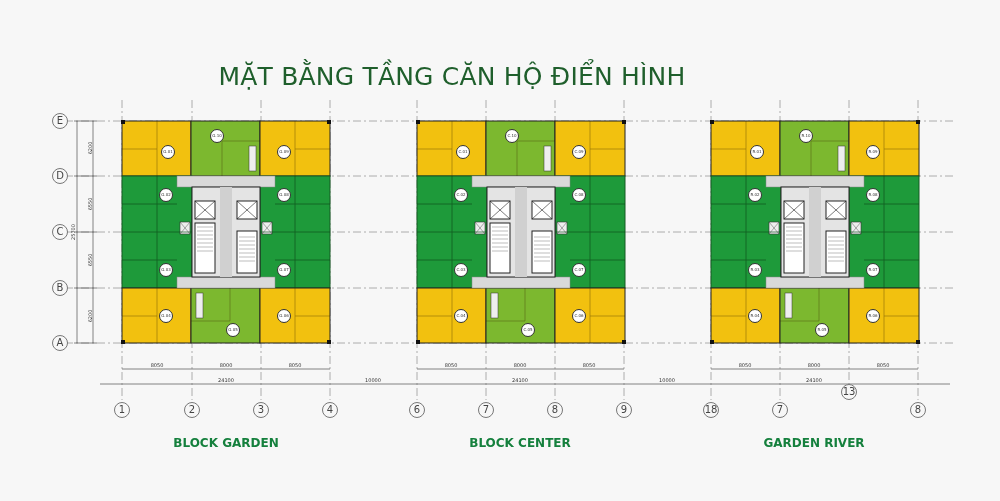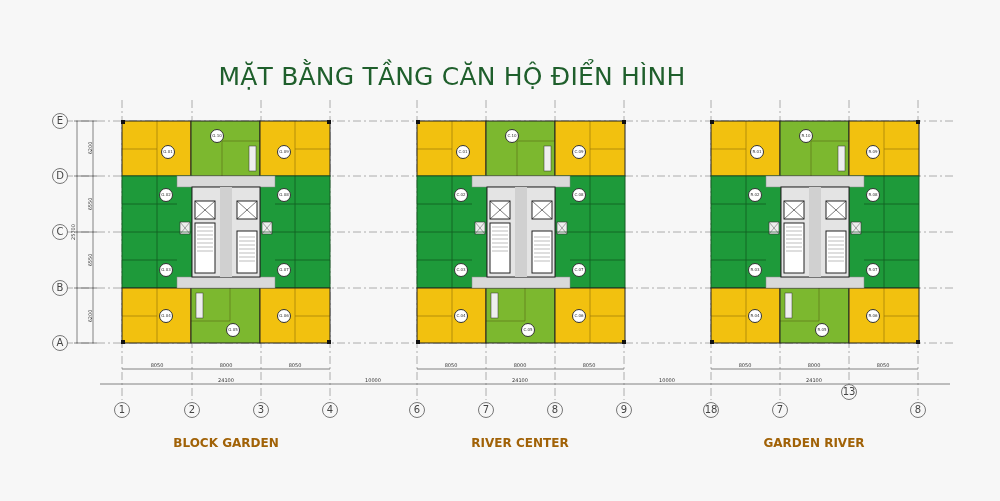--- a/index.html
+++ b/index.html
@@ -2,21 +2,21 @@
 <html><head>
 <meta charset="utf-8">
 <style>
   html, body { margin:0; padding:0; }
   body { width:1000px; height:501px; background:#f7f7f7; position:relative; overflow:hidden;
          font-family:"Liberation Sans", sans-serif; }
   .title { position:absolute; left:0; width:904px; top:62px; text-align:center;
            font-family:"DejaVu Sans", sans-serif; font-size:25px; color:#1f5f2c; letter-spacing:0.2px; }
   svg.plan { position:absolute; left:0; top:0; }
   .block-label { position:absolute; top:436px; font-family:"DejaVu Sans", sans-serif; font-weight:bold;
-                 font-size:12px; color:#a16207; transform:translateX(-50%); white-space:nowrap; }
+                 font-size:12px; color:#15803d; transform:translateX(-50%); white-space:nowrap; }
   .axis-bubble { position:absolute; width:14px; height:14px; border:1.5px solid #777; border-radius:50%;
                  background:#f7f7f7; font-size:10px; color:#444; text-align:center; line-height:14px;
                  font-family:"DejaVu Sans", sans-serif; transform:translate(-50%,-50%); }
   .unit-tag { position:absolute; width:12px; height:12px; border-radius:50%; background:#fff;
               border:1px solid #333; font-size:4px; line-height:12px; text-align:center; color:#333;
               transform:translate(-50%,-50%); font-family:"DejaVu Sans", sans-serif; }
   .dim { position:absolute; font-size:5px; color:#333; font-family:"DejaVu Sans", sans-serif;
          transform:translateX(-50%); }
   .dimv { position:absolute; font-size:5px; color:#333; font-family:"DejaVu Sans", sans-serif;
           transform:translate(-50%,-50%) rotate(-90deg); }
@@ -225,14 +225,14 @@
 <div class="unit-tag" style="left:873px;top:152px">R.09</div>
 <div class="unit-tag" style="left:755px;top:195px">R.02</div>
 <div class="unit-tag" style="left:873px;top:195px">R.08</div>
 <div class="unit-tag" style="left:755px;top:270px">R.03</div>
 <div class="unit-tag" style="left:873px;top:270px">R.07</div>
 <div class="unit-tag" style="left:755px;top:316px">R.04</div>
 <div class="unit-tag" style="left:822px;top:330px">R.05</div>
 <div class="unit-tag" style="left:873px;top:316px">R.06</div>
 
 <div class="block-label" style="left:226px">BLOCK GARDEN</div>
-<div class="block-label" style="left:520px">RIVER CENTER</div>
+<div class="block-label" style="left:520px">BLOCK CENTER</div>
 <div class="block-label" style="left:814px">GARDEN RIVER</div>
 
 </body></html>

